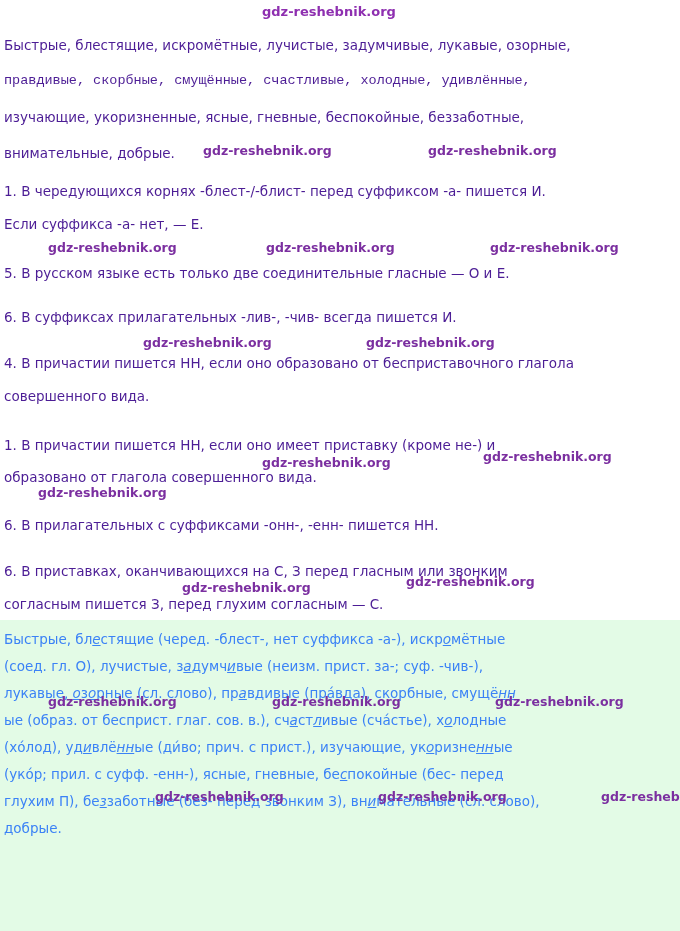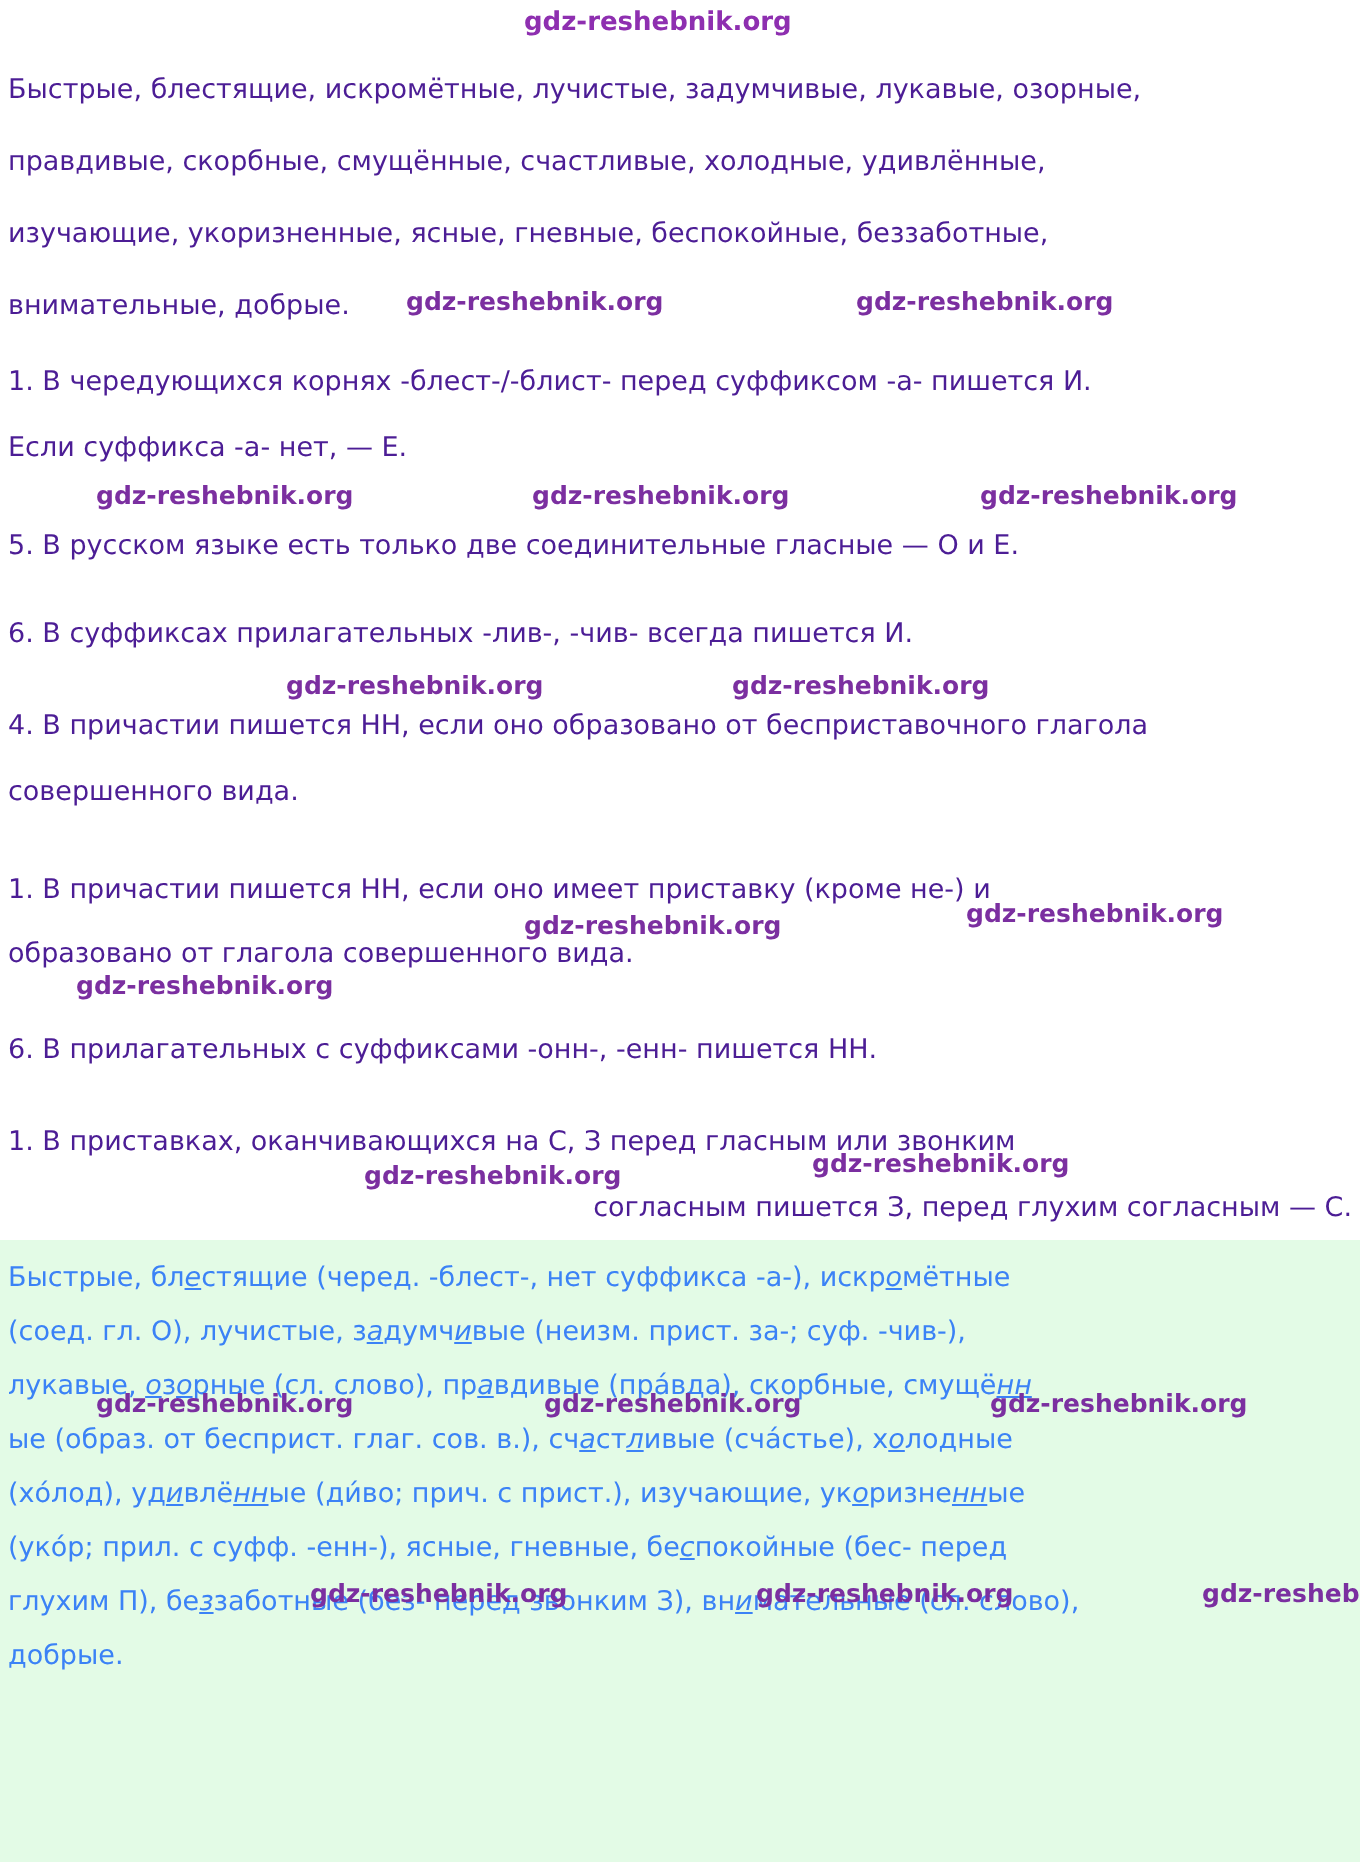--- a/index.html
+++ b/index.html
@@ -69,41 +69,41 @@
   }
 </style>
 </head>
 <body>
 
 <div class="page">
 
   <div class="answer-box"></div>
 
   <div class="para" style="top:32px;">Быстрые, блестящие, искромётные, лучистые, задумчивые, лукавые, озорные,</div>
-  <div class="para" style="top:68px;">правдивые, скорбные, смущённые, счастливые, холодные, удивлённые,</div>
+  <div class="para" style="top:68px;font-family:Liberation Mono, monospace;">правдивые, скорбные, смущённые, счастливые, холодные, удивлённые,</div>
   <div class="para" style="top:104px;">изучающие, укоризненные, ясные, гневные, беспокойные, беззаботные,</div>
   <div class="para" style="top:140px;">внимательные, добрые.</div>
 
   <div class="para" style="top:178px;">1. В чередующихся корнях -блест-/-блист- перед суффиксом -а- пишется И.</div>
   <div class="para" style="top:211px;">Если суффикса -а- нет, — Е.</div>
 
   <div class="para" style="top:260px;">5. В русском языке есть только две соединительные гласные — О и Е.</div>
 
   <div class="para" style="top:304px;">6. В суффиксах прилагательных -лив-, -чив- всегда пишется И.</div>
 
   <div class="para" style="top:350px;">4. В причастии пишется НН, если оно образовано от бесприставочного глагола</div>
   <div class="para" style="top:383px;">совершенного вида.</div>
 
   <div class="para" style="top:432px;">1. В причастии пишется НН, если оно имеет приставку (кроме не-) и</div>
   <div class="para" style="top:464px;">образовано от глагола совершенного вида.</div>
 
   <div class="para" style="top:512px;">6. В прилагательных с суффиксами -онн-, -енн- пишется НН.</div>
 
-  <div class="para" style="top:558px;">1. В приставках, оканчивающихся на С, З перед гласным или звонким</div>
-  <div class="para" style="top:591px;text-align:right;">согласным пишется З, перед глухим согласным — С.</div>
+  <div class="para" style="top:558px;">6. В приставках, оканчивающихся на С, З перед гласным или звонким</div>
+  <div class="para" style="top:591px;">согласным пишется З, перед глухим согласным — С.</div>
 
   <div class="answer-text">
     <div>Быстрые, бл<i class="vowel">е</i>стящие (черед. -блест-, нет суффикса -а-), искр<i class="vowel">о</i>мётные</div>
     <div>(соед. гл. О), лучистые, з<i class="vowel">а</i>думч<i class="vowel">и</i>вые (неизм. прист. за-; суф. -чив-),</div>
     <div>лукавые, <i class="vowel">о</i>з<i class="vowel">о</i>рные (сл. слово), пр<i class="vowel">а</i>вдивые (пра́вда), скорбные, смущё<i class="vowel">нн</i></div>
     <div>ые (образ. от бесприст. глаг. сов. в.), сч<i class="vowel">а</i>ст<i class="vowel">л</i>ивые (сча́стье), х<i class="vowel">о</i>лодные</div>
     <div>(хо́лод), уд<i class="vowel">и</i>влё<i class="vowel">нн</i>ые (ди́во; прич. с прист.), изучающие, ук<i class="vowel">о</i>ризне<i class="vowel">нн</i>ые</div>
     <div>(уко́р; прил. с суфф. -енн-), ясные, гневные, бе<i class="vowel">с</i>покойные (бес- перед</div>
     <div>глухим П), бе<i class="vowel">з</i>заботные (без- перед звонким З), вн<i class="vowel">и</i>мательные (сл. слово),</div>
     <div>добрые.</div>

